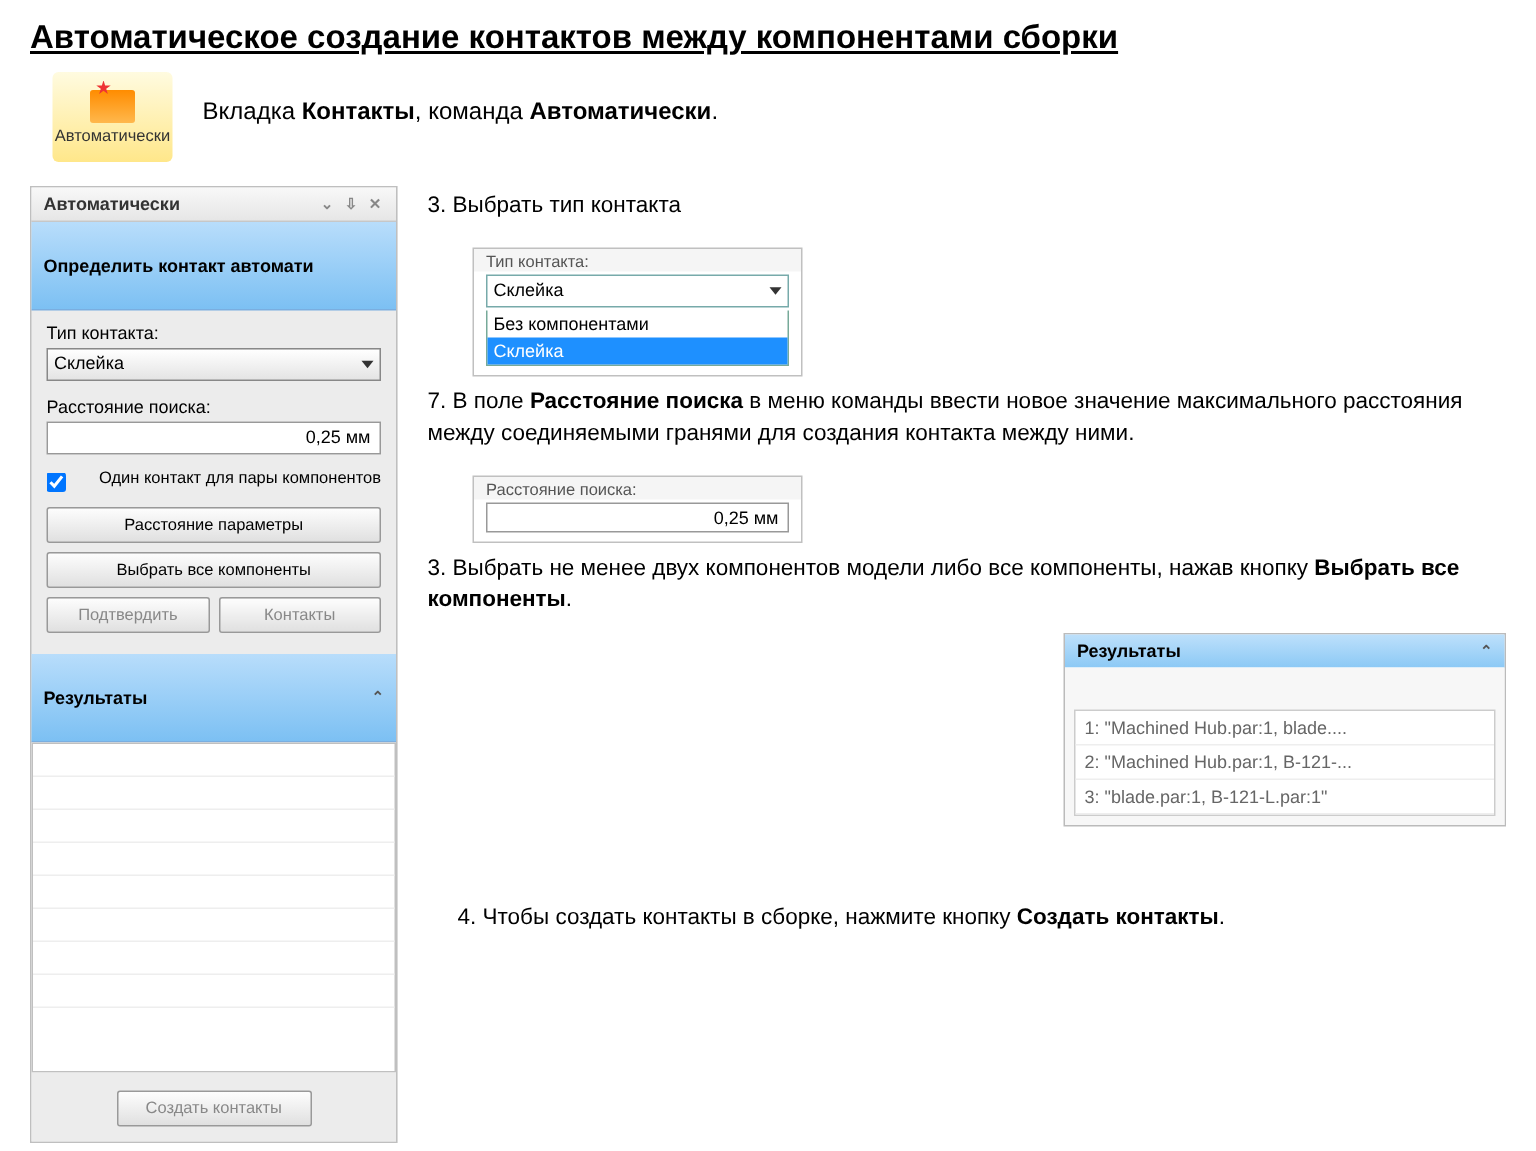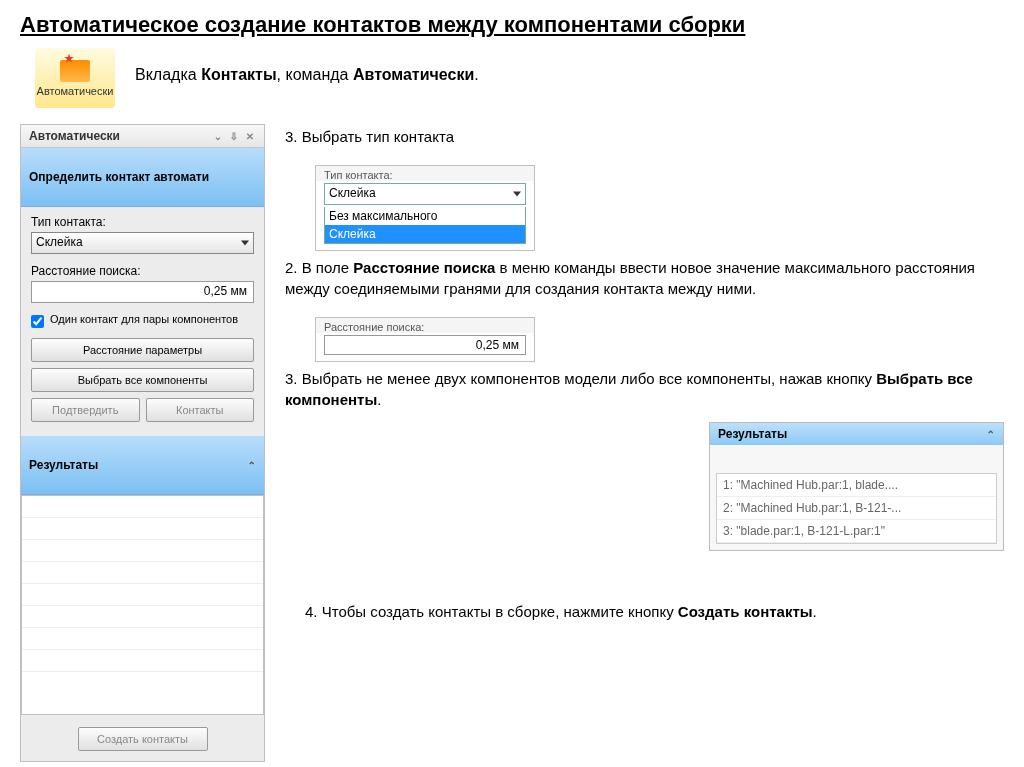--- a/index.html
+++ b/index.html
@@ -15,21 +15,21 @@
 .panel-title { background: linear-gradient(#f8f8f8, #e6e6e6); padding: 4px 8px; display: flex; align-items: center; justify-content: space-between; border-bottom: 1px solid #c7c7c7; font-size: 12px; font-weight: bold; color: #333; }
 .panel-title .icons { display: flex; gap: 4px; }
 .mini-icon { width: 12px; height: 12px; display: inline-flex; align-items: center; justify-content: center; font-size: 10px; color: #888; }
 .panel-header { background: linear-gradient(#b8ddfb, #7cc0f3); padding: 22px 8px; font-weight: bold; font-size: 12px; border-bottom: 1px solid #7aaee0; }
 .panel-body { padding: 8px 10px; }
 .label { margin-bottom: 3px; }
 .input-row { margin-bottom: 10px; }
 .select-box { position: relative; width: 100%; height: 22px; border: 1px solid #888; background: linear-gradient(#fff, #e4e4e4); padding: 2px 20px 2px 4px; font-size: 12px; }
 .select-box .arrow { position: absolute; right: 4px; top: 50%; transform: translateY(-50%); width: 0; height: 0; border-left: 4px solid transparent; border-right: 4px solid transparent; border-top: 5px solid #333; }
 .text-input { width: 100%; height: 22px; border: 1px solid #999; background: #fff; padding: 2px 6px; text-align: right; font-size: 12px; }
-.checkbox-row { display: flex; align-items: flex-start; gap: 6px; margin-bottom: 10px; font-size: 11px; }
+.checkbox-row { display: flex; align-items: flex-start; gap: 6px; margin-bottom: 10px; font-size: 11px; justify-content: space-between; }
 .checkbox-row input { margin-top: 2px; }
 .btn { display: block; width: 100%; height: 24px; border: 1px solid #999; background: linear-gradient(#fdfdfd, #e0e0e0); font-size: 11px; margin-bottom: 6px; cursor: pointer; border-radius: 2px; }
 .btn-row { display: flex; gap: 6px; margin-top: 4px; }
 .btn-row .btn { width: 50%; color: #888; }
 .results-area { height: 220px; background: #fff; border: 1px solid #c0c0c0; margin: 0; }
 .results-area div { height: 22px; border-bottom: 1px solid #eee; }
 .footer-btn { display: flex; justify-content: center; padding: 12px 0 10px; background: #ececec; }
 .footer-btn .btn { width: 130px; color: #888; margin: 0; }
 .right-col { flex: 1; padding-top: 2px; }
 .step { margin-bottom: 12px; line-height: 1.4; font-size: 15px; }
@@ -123,27 +123,27 @@
 
   <div class="right-col">
     <div class="step">3. Выбрать тип контакта</div>
     <div class="inset-panel type">
       <div class="ip-label">Тип контакта:</div>
       <div class="ip-select">
         <span>Склейка</span>
         <span class="arrow"></span>
       </div>
       <div class="dropdown-list">
-        <div>Без максимального</div>
+        <div>Без компонентами</div>
         <div class="sel">Склейка</div>
       </div>
     </div>
 
     <div class="step">
-      <span>2. В поле </span><b>Расстояние поиска</b><span> в меню команды ввести новое значение максимального расстояния между соединяемыми гранями для создания контакта между ними.</span>
+      <span>7. В поле </span><b>Расстояние поиска</b><span> в меню команды ввести новое значение максимального расстояния между соединяемыми гранями для создания контакта между ними.</span>
     </div>
     <div class="inset-panel dist">
       <div class="ip-label">Расстояние поиска:</div>
       <div class="ip-input">0,25 мм</div>
     </div>
 
     <div class="step">
       <span>3. Выбрать не менее двух компонентов модели либо все компоненты, нажав кнопку </span><b>Выбрать все компоненты</b><span>.</span>
     </div>
 

